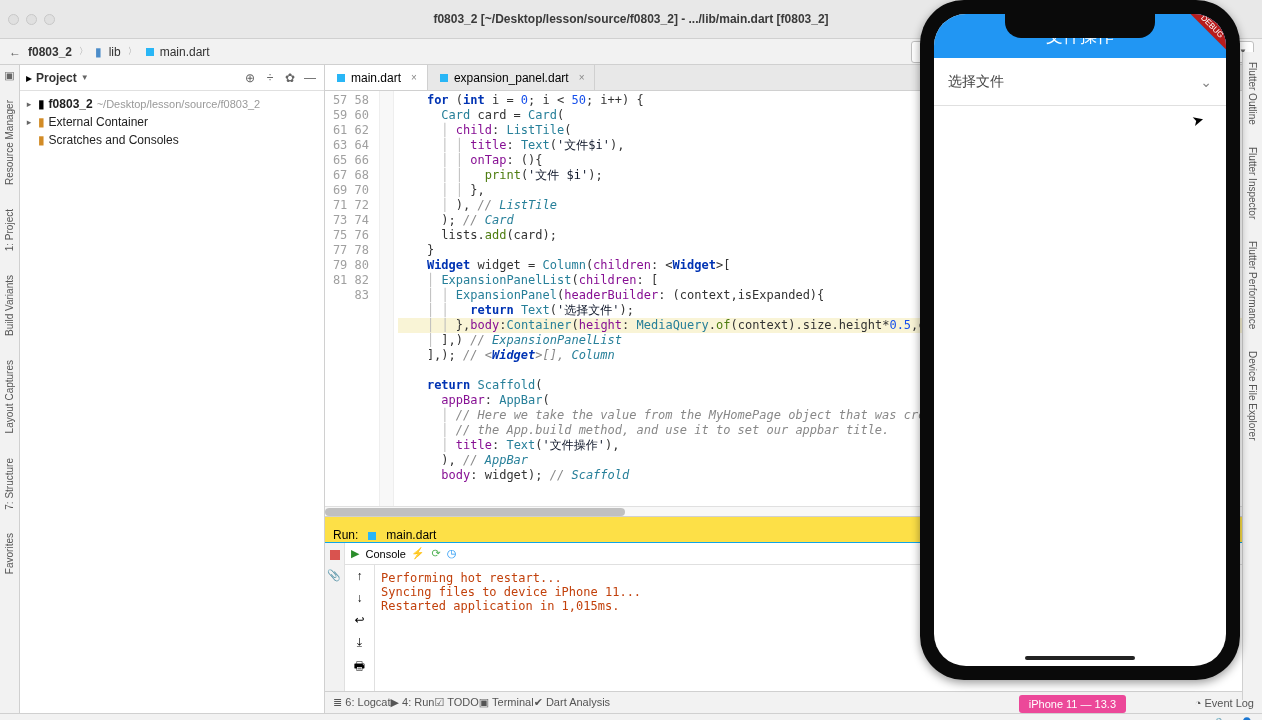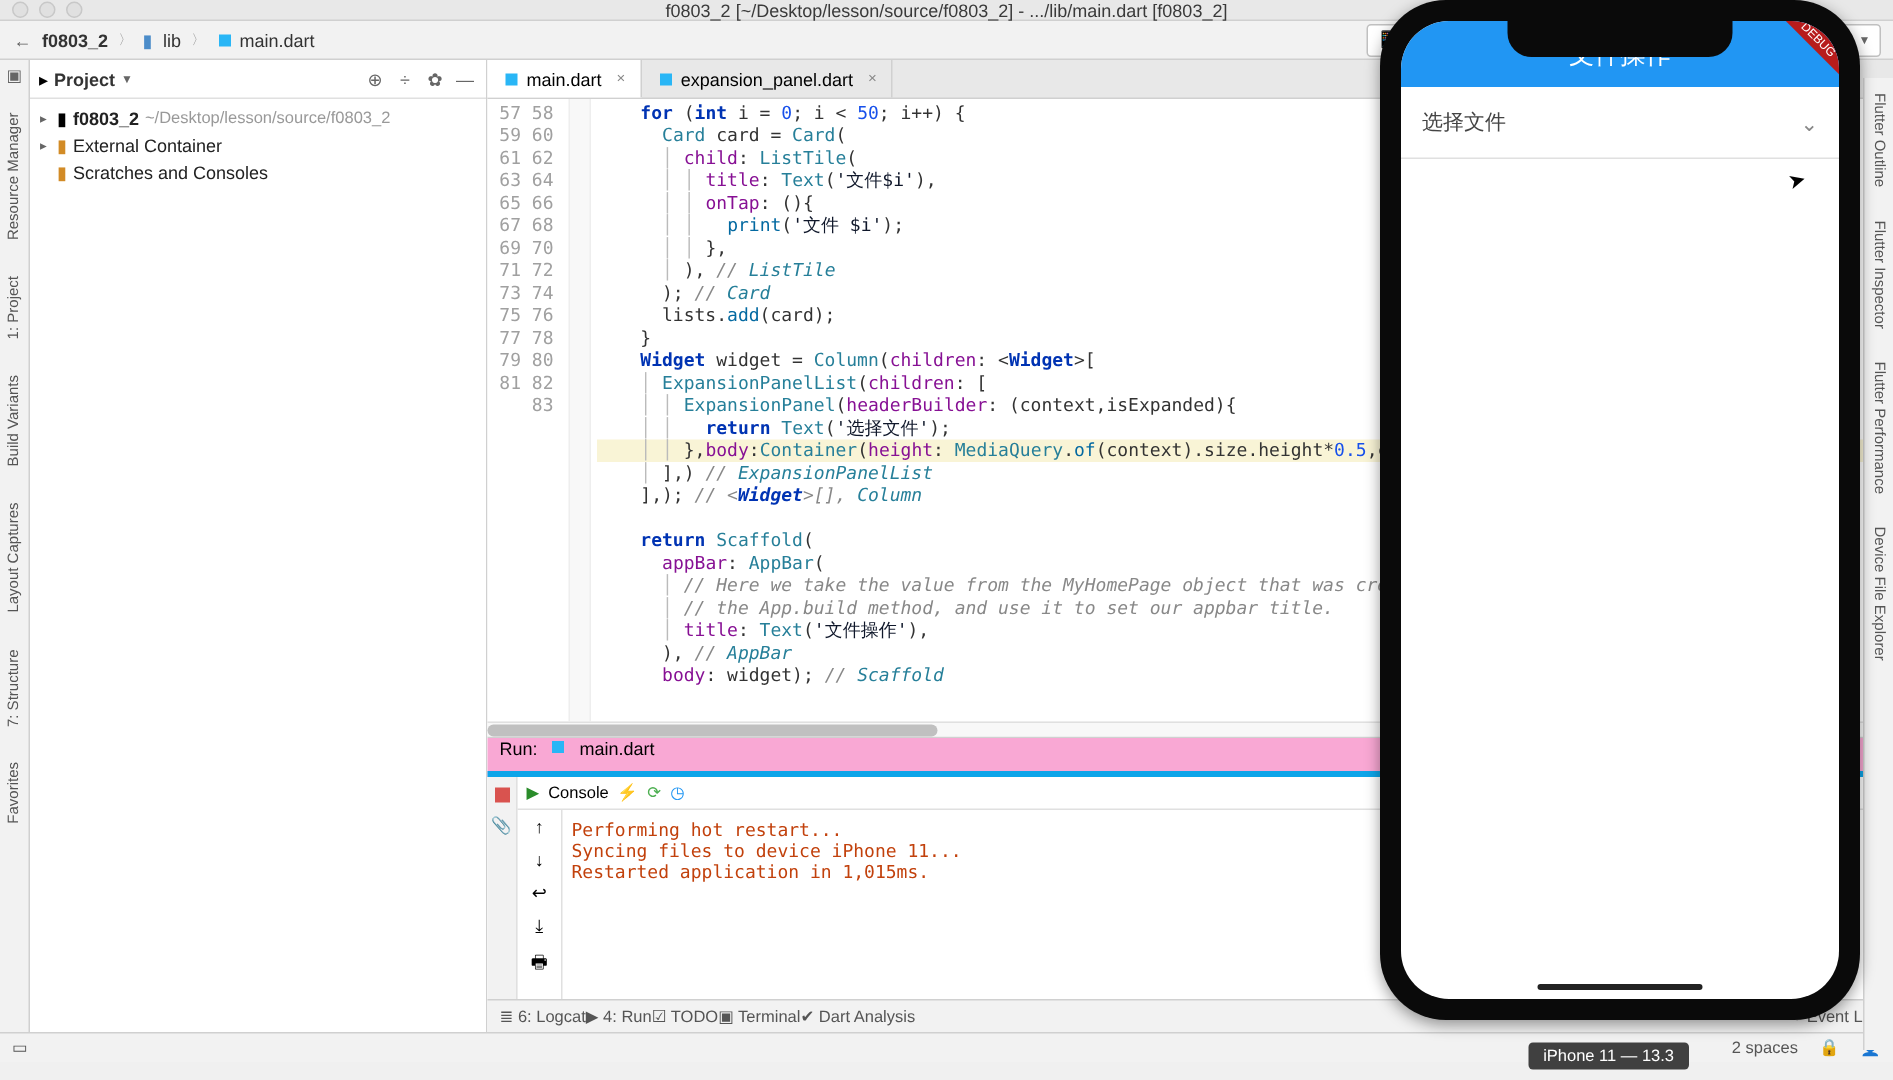--- a/index.html
+++ b/index.html
@@ -1,18 +1,18 @@
 <!DOCTYPE html>
 <html><head>
 <meta charset="utf-8">
 <style>
 * { box-sizing: border-box; margin: 0; padding: 0; }
 body { font-family: -apple-system, "Helvetica Neue", Arial, sans-serif; font-size: 12px; background: #f0f0f0; width: 1262px; height: 720px; overflow: hidden; position: relative; }
 
-.titlebar { height: 14px; background: #e8e8e8; display: flex; align-items: center; padding: 0 8px; border-bottom: 1px solid #d0d0d0; position: relative; }
+.titlebar { height: 39px; background: #e8e8e8; display: flex; align-items: center; padding: 0 8px; border-bottom: 1px solid #d0d0d0; position: relative; font-weight: bold; }
 .traffic { display: flex; gap: 7px; }
 .tl { width: 11px; height: 11px; border-radius: 50%; background: #e0e0e0; border: 1px solid #c8c8c8; }
 .titlebar .title { position: absolute; left: 50%; transform: translateX(-50%); color: #3a3a3a; font-size: 12px; }
 
 .navbar { height: 26px; background: #f2f2f2; display: flex; align-items: center; padding: 0 6px; border-bottom: 1px solid #d0d0d0; gap: 4px; }
 .nav-back { width: 18px; text-align: center; color: #5a5a5a; }
 .nav-item { font-size: 12px; color: #333; }
 .nav-bold { font-weight: 600; }
 .nav-arrow { color: #999; font-size: 9px; margin: 0 3px; }
 .folder-ic { color: #4b8cc9; margin-right: 3px; }
@@ -43,33 +43,33 @@
 .tab { display: flex; align-items: center; padding: 0 10px; font-size: 12px; border-right: 1px solid #d0d0d0; gap: 4px; }
 .tab.active { background: #fff; }
 .tab .x { margin-left: 6px; color: #888; font-size: 10px; }
 
 .code-wrap { flex: 1; display: flex; overflow: hidden; min-height: 0; }
 .gutter-nums { width: 55px; background: #fff; text-align: right; padding: 2px 10px 2px 2px; font-family: Menlo, Consolas, monospace; font-size: 12px; color: #a0a0a0; border-right: 1px solid #eee; line-height: 15px; }
 .fold-col { width: 14px; background: #f8f8f8; border-right: 1px solid #eee; }
 .code { flex: 1; font-family: Menlo, Consolas, monospace; font-size: 12px; line-height: 15px; padding: 2px 0 2px 4px; white-space: pre; overflow: hidden; color: #333; }
 .kw { color: #0033b3; font-weight: 600; }
 .type { color: #267f99; }
-.fn { color: #0369a1; }
+.fn { color: #4d7c0f; }
 .str { color: #0f172a; }
 .cmt { color: #888; font-style: italic; }
 .num { color: #1750eb; }
 .prop { color: #871094; }
 .yelbg { background: #f9f4d6; display: inline-block; width: 100%; }
 .guide { color: #bbb; }
 
 .hscroll { height: 10px; background: #f8f8f8; position: relative; border-top: 1px solid #e0e0e0; }
 .hscroll .thumb { position: absolute; left: 0; width: 300px; height: 8px; top: 1px; background: #c0c0c0; border-radius: 4px; }
 
 .run-panel { height: 175px; border-top: 1px solid #d0d0d0; background: #fff; display: flex; flex-direction: column; }
-.run-hdr { height: 26px; display: flex; align-items: flex-start; padding: 0 8px; border-bottom: 4px solid #0ea5e9; background: #f9a8d4; gap: 8px; font-size: 12px; }
+.run-hdr { height: 26px; display: flex; align-items: flex-end; padding: 0 8px; border-bottom: 1px solid #0ea5e9; background: #fde047; gap: 8px; font-size: 12px; }
 .run-body { flex: 1; display: flex; }
 .run-left { width: 20px; background: #f2f2f2; border-right: 1px solid #e0e0e0; display: flex; flex-direction: column; align-items: center; padding: 4px 0; gap: 6px; }
 .run-btn { width: 14px; height: 14px; font-size: 11px; text-align: center; }
 .stop-btn { width: 10px; height: 10px; background: #d9534f; margin: 3px 0; }
 .run-main { flex: 1; display: flex; flex-direction: column; }
 .run-sub { height: 22px; display: flex; align-items: center; padding: 0 6px; border-bottom: 1px solid #e0e0e0; gap: 6px; font-size: 11px; }
 .run-sub .play { color: #2a8c2a; }
 .run-console { flex: 1; display: flex; }
 .run-tools { width: 30px; border-right: 1px solid #e0e0e0; display: flex; flex-direction: column; align-items: center; padding: 4px 0; gap: 8px; }
 .console-out { flex: 1; font-family: Menlo, Consolas, monospace; font-size: 12px; padding: 6px; white-space: pre; color: #c2410c; }
@@ -89,21 +89,21 @@
 .screen { width: 100%; height: 100%; background: #fff; border-radius: 32px; overflow: hidden; position: relative; }
 .notch { position: absolute; top: 0; left: 50%; transform: translateX(-50%); width: 150px; height: 24px; background: #0a0a0a; border-radius: 0 0 16px 16px; z-index: 5; }
 .status-strip { height: 32px; background: #2196f3; display: flex; justify-content: space-between; align-items: center; padding: 0 18px; color: #fff; font-size: 12px; font-weight: 600; }
 .appbar { height: 44px; background: #2196f3; display: flex; align-items: center; justify-content: center; color: #fff; font-size: 17px; font-weight: 500; position: relative; }
 .debug-banner { position: absolute; top: 6px; right: -22px; background: #b71c1c; color: #fff; font-size: 8px; padding: 2px 22px; transform: rotate(45deg); z-index: 4; }
 .appbar-logo { position: absolute; left: 55%; top: 2px; transform: translateX(-50%); font-size: 14px; color: rgba(255,255,255,0.6); font-weight: bold; z-index: 3; white-space:nowrap;text-align:center;}
 .panel-item { height: 48px; border-bottom: 1px solid #e0e0e0; display: flex; align-items: center; padding: 0 14px; font-size: 14px; color: #444; justify-content: space-between; }
 .panel-item .chev { color: #888; font-size: 14px; }
 .home-indicator { position: absolute; bottom: 6px; left: 50%; transform: translateX(-50%); width: 110px; height: 4px; background: #222; border-radius: 3px; }
 
-.phone-label { position: absolute; right: 136px; bottom: 7px; background: #404040; color: #fff; font-size: 11px; padding: 3px 10px; border-radius: 3px; z-index: 10; text-align: center; }
+.phone-label { position: absolute; right: 136px; bottom: 7px; background: #ec4899; color: #fff; font-size: 11px; padding: 3px 10px; border-radius: 3px; z-index: 10; text-align: center; }
 
 .cursor-ptr { position: absolute; right: 58px; top: 112px; z-index: 20; font-size: 14px; color: #000; transform: rotate(-15deg); }
 
 svg.dart { width: 12px; height: 12px; }
 </style>
 </head>
 <body>
 
 <div class="titlebar">
   <div class="traffic">

